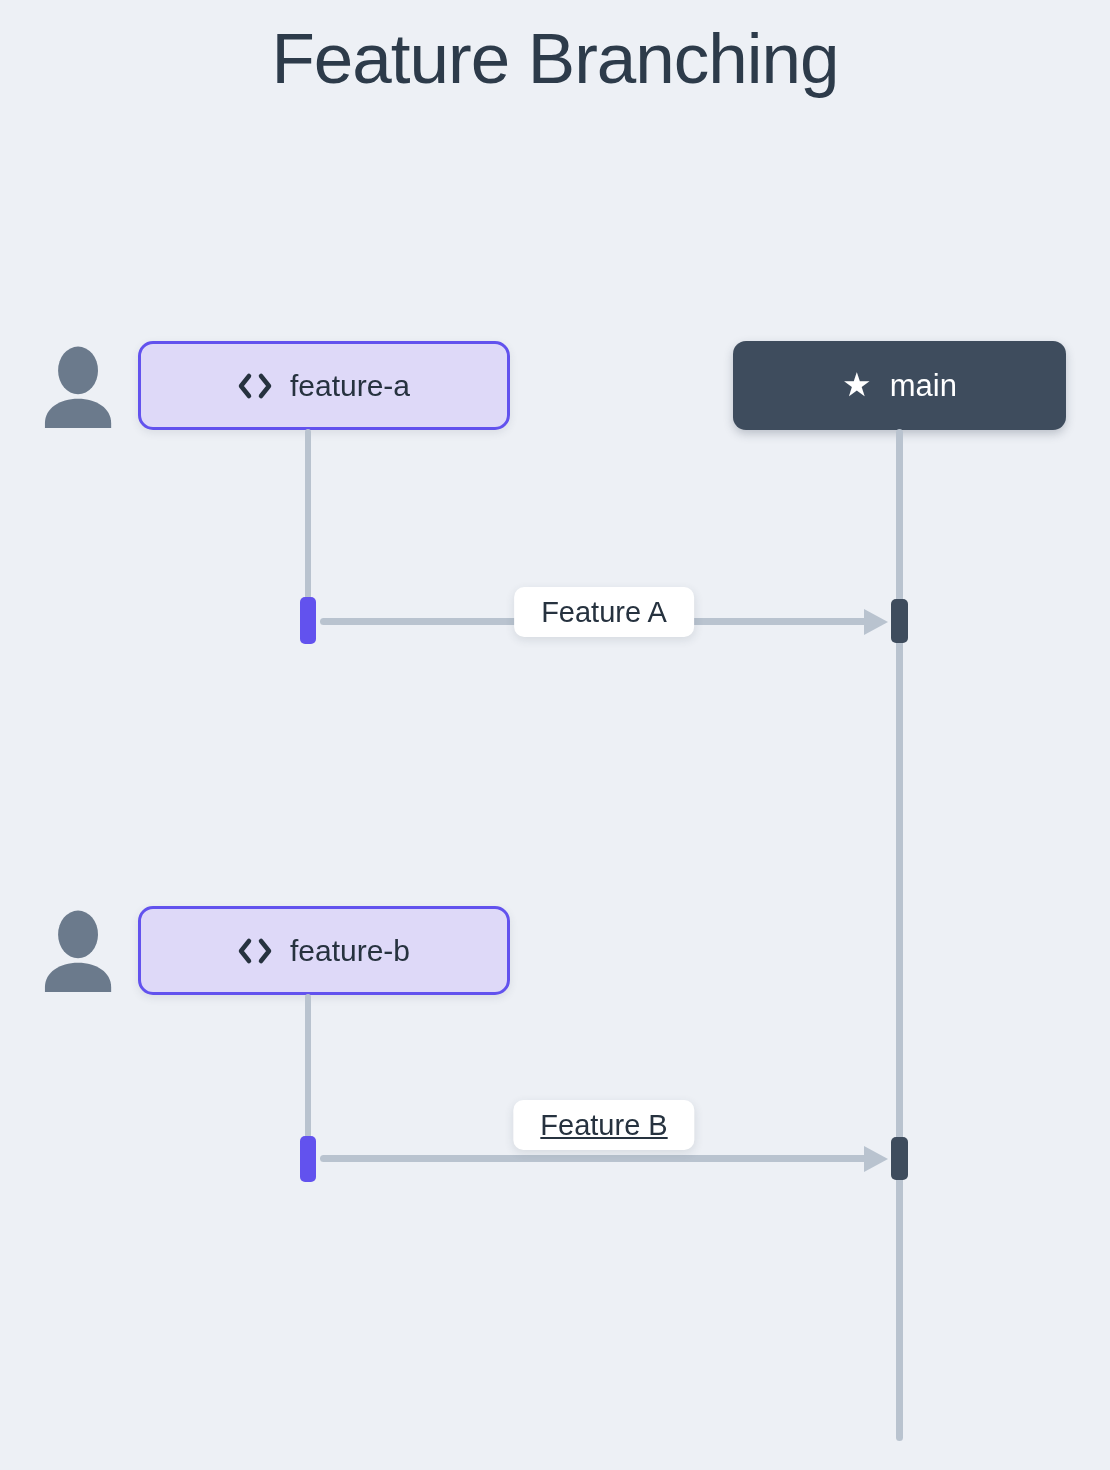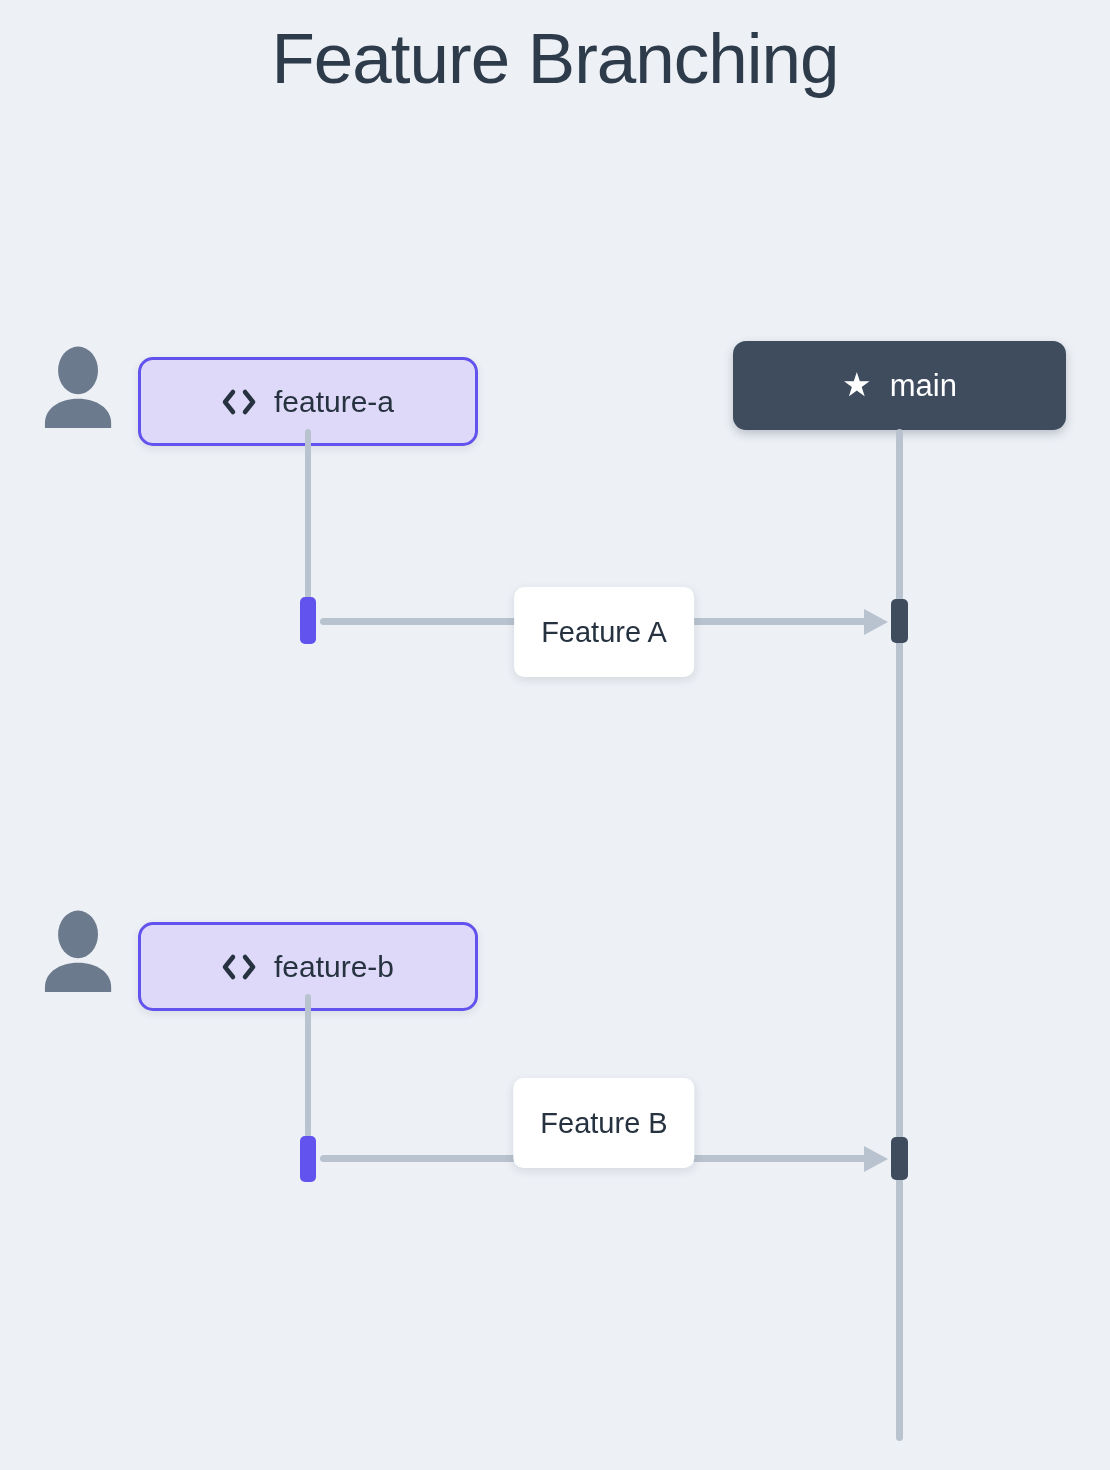--- a/index.html
+++ b/index.html
@@ -49,29 +49,28 @@
     position: absolute;
     height: 89px;
     display: flex;
     align-items: center;
     justify-content: center;
     gap: 18px;
     white-space: nowrap;
   }
   .feature-pill {
     left: 138px;
-    width: 340px;
+    width: 372px;
     background: var(--lavender);
     border: 3px solid var(--purple);
     border-radius: 15px;
     color: var(--label-text);
     font-size: 30px;
     font-weight: 500;
     box-shadow: 0 3px 8px rgba(45,55,75,0.10);
-    margin-top: 16px;
   }
   .pill-a { top: 341px; }
   .pill-b { top: 906px; }
   .main-pill {
     left: 733px; top: 341px;
     width: 333px;
     background: var(--slate);
     border-radius: 13px;
     color: #ffffff;
     font-size: 31px;
@@ -125,34 +124,34 @@
     border-bottom: 13px solid transparent;
     border-left: 24px solid var(--line-gray);
   }
   .arrowhead-1 { top: 609px; }
   .arrowhead-2 { top: 1146px; }
 
   .msg-label {
     position: absolute;
     left: 604px;
     transform: translateX(-50%);
-    height: 90px;
+    height: 50px;
     padding: 0 27px;
     display: flex;
     align-items: center;
     background: var(--label-bg);
     border-radius: 10px;
     box-shadow: 0 3px 10px rgba(45,55,75,0.12);
     font-size: 29px;
     font-weight: 500;
     color: var(--label-text);
     white-space: nowrap;
   }
   .msg-label-1 { top: 587px; }
-  .msg-label-2 { top: 1078px; }
+  .msg-label-2 { top: 1100px; text-decoration: underline; }
 </style>
 </head>
 <body>
 
 <div class="canvas">
 
   <h1 class="title">Feature Branching</h1>
 
   <div class="actor actor-1">
     <svg viewBox="0 0 76 84" fill="#6b7a8c" xmlns="http://www.w3.org/2000/svg">

